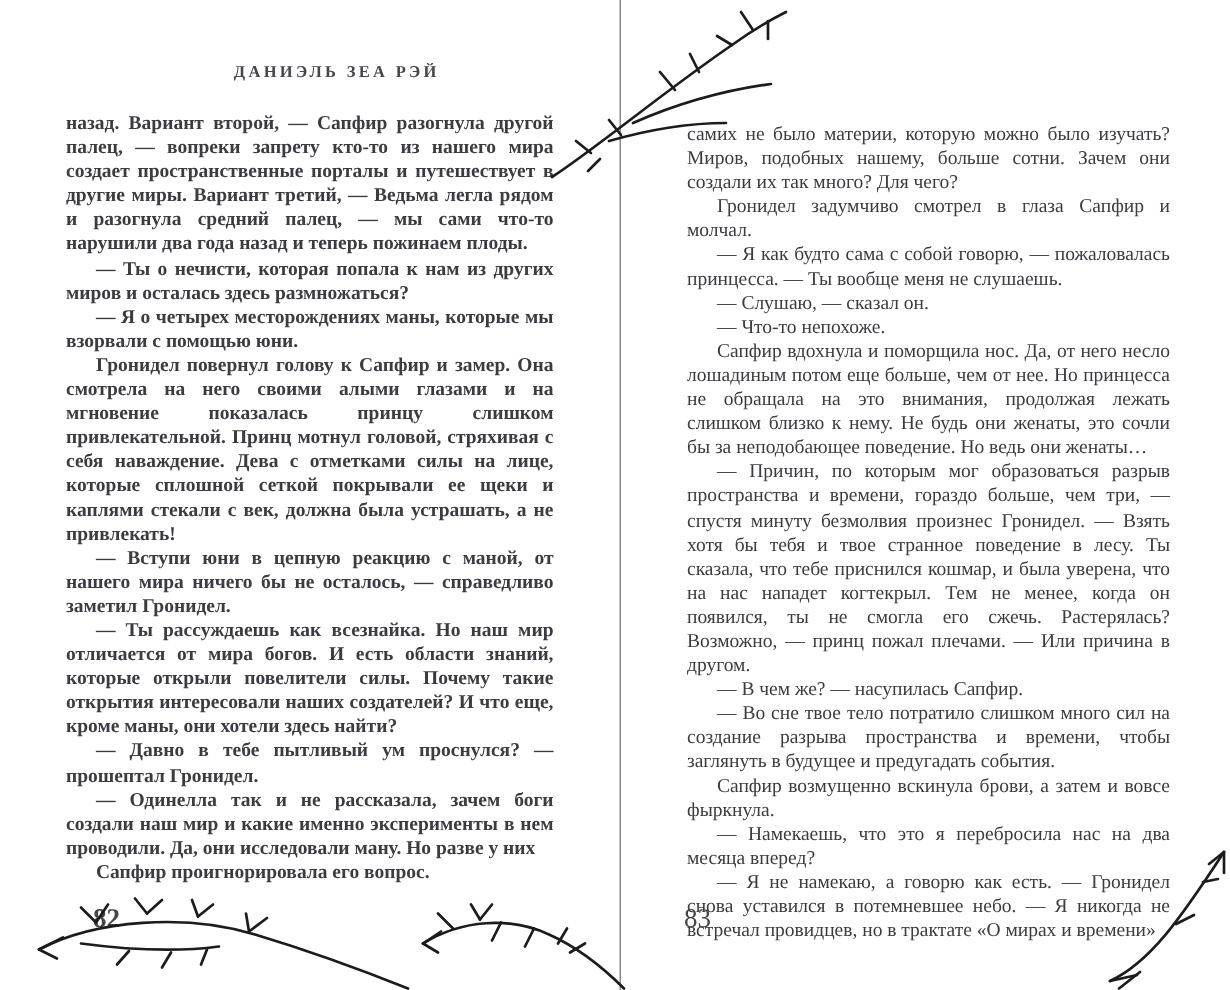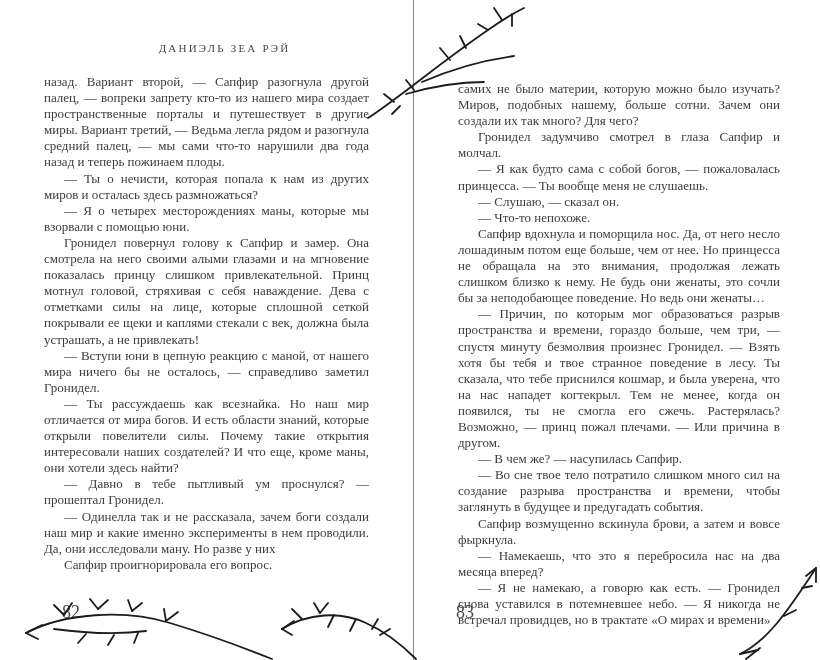--- a/index.html
+++ b/index.html
@@ -13,21 +13,21 @@
     width: 820px; height: 660px;
     font-family: "Liberation Serif", "DejaVu Serif", serif;
     color: #3b3b42;
   }
   .gutter {
     position: absolute; left: 413px; top: 0;
     width: 1px; height: 660px;
     background: #8a8a90;
   }
   .page { position: absolute; top: 0; height: 660px; }
-  .page-left  { left: 0; width: 413px; }
+  .page-left  { left: 0; width: 413px; font-weight: bold; }
   .page-right { left: 414px; width: 406px; }
 
   .running-head {
     position: absolute;
     font-size: 11px;
     letter-spacing: 2.2px;
     text-align: center;
     color: #45454c;
     white-space: nowrap;
   }
@@ -88,21 +88,21 @@
         <p>Сапфир проигнорировала его вопрос.</p>
       </div>
     <div class="page-number">82</div>
   </div>
 
   <div class="page page-right">
     <div class="body-text">
 
     <p class="no-indent">самих не было материи, которую можно было изучать? Миров, подобных нашему, больше сотни. Зачем они создали их так много? Для чего?</p>
         <p>Гронидел задумчиво смотрел в глаза Сапфир и молчал.</p>
-        <p>— Я как будто сама с собой богов, — пожаловалась принцесса. — Ты вообще меня не слушаешь.</p>
+        <p>— Я как будто сама с собой говорю, — пожаловалась принцесса. — Ты вообще меня не слушаешь.</p>
         <p>— Слушаю, — сказал он.</p>
         <p>— Что-то непохоже.</p>
         <p>Сапфир вдохнула и поморщила нос. Да, от него несло лошадиным потом еще больше, чем от нее. Но принцесса не обращала на это внимания, продолжая лежать слишком близко к нему. Не будь они женаты, это сочли бы за неподобающее поведение. Но ведь они женаты…</p>
         <p>— Причин, по которым мог образоваться разрыв пространства и времени, гораздо больше, чем три, — спустя минуту безмолвия произнес Гронидел. — Взять хотя бы тебя и твое странное поведение в лесу. Ты сказала, что тебе приснился кошмар, и была уверена, что на нас нападет когтекрыл. Тем не менее, когда он появился, ты не смогла его сжечь. Растерялась? Возможно, — принц пожал плечами. — Или причина в другом.</p>
         <p>— В чем же? — насупилась Сапфир.</p>
         <p>— Во сне твое тело потратило слишком много сил на создание разрыва пространства и времени, чтобы заглянуть в будущее и предугадать события.</p>
         <p>Сапфир возмущенно вскинула брови, а затем и вовсе фыркнула.</p>
         <p>— Намекаешь, что это я перебросила нас на два месяца вперед?</p>
         <p>— Я не намекаю, а говорю как есть. — Гронидел снова уставился в потемневшее небо. — Я никогда не встречал провидцев, но в трактате «О мирах и времени»</p>
       </div>

